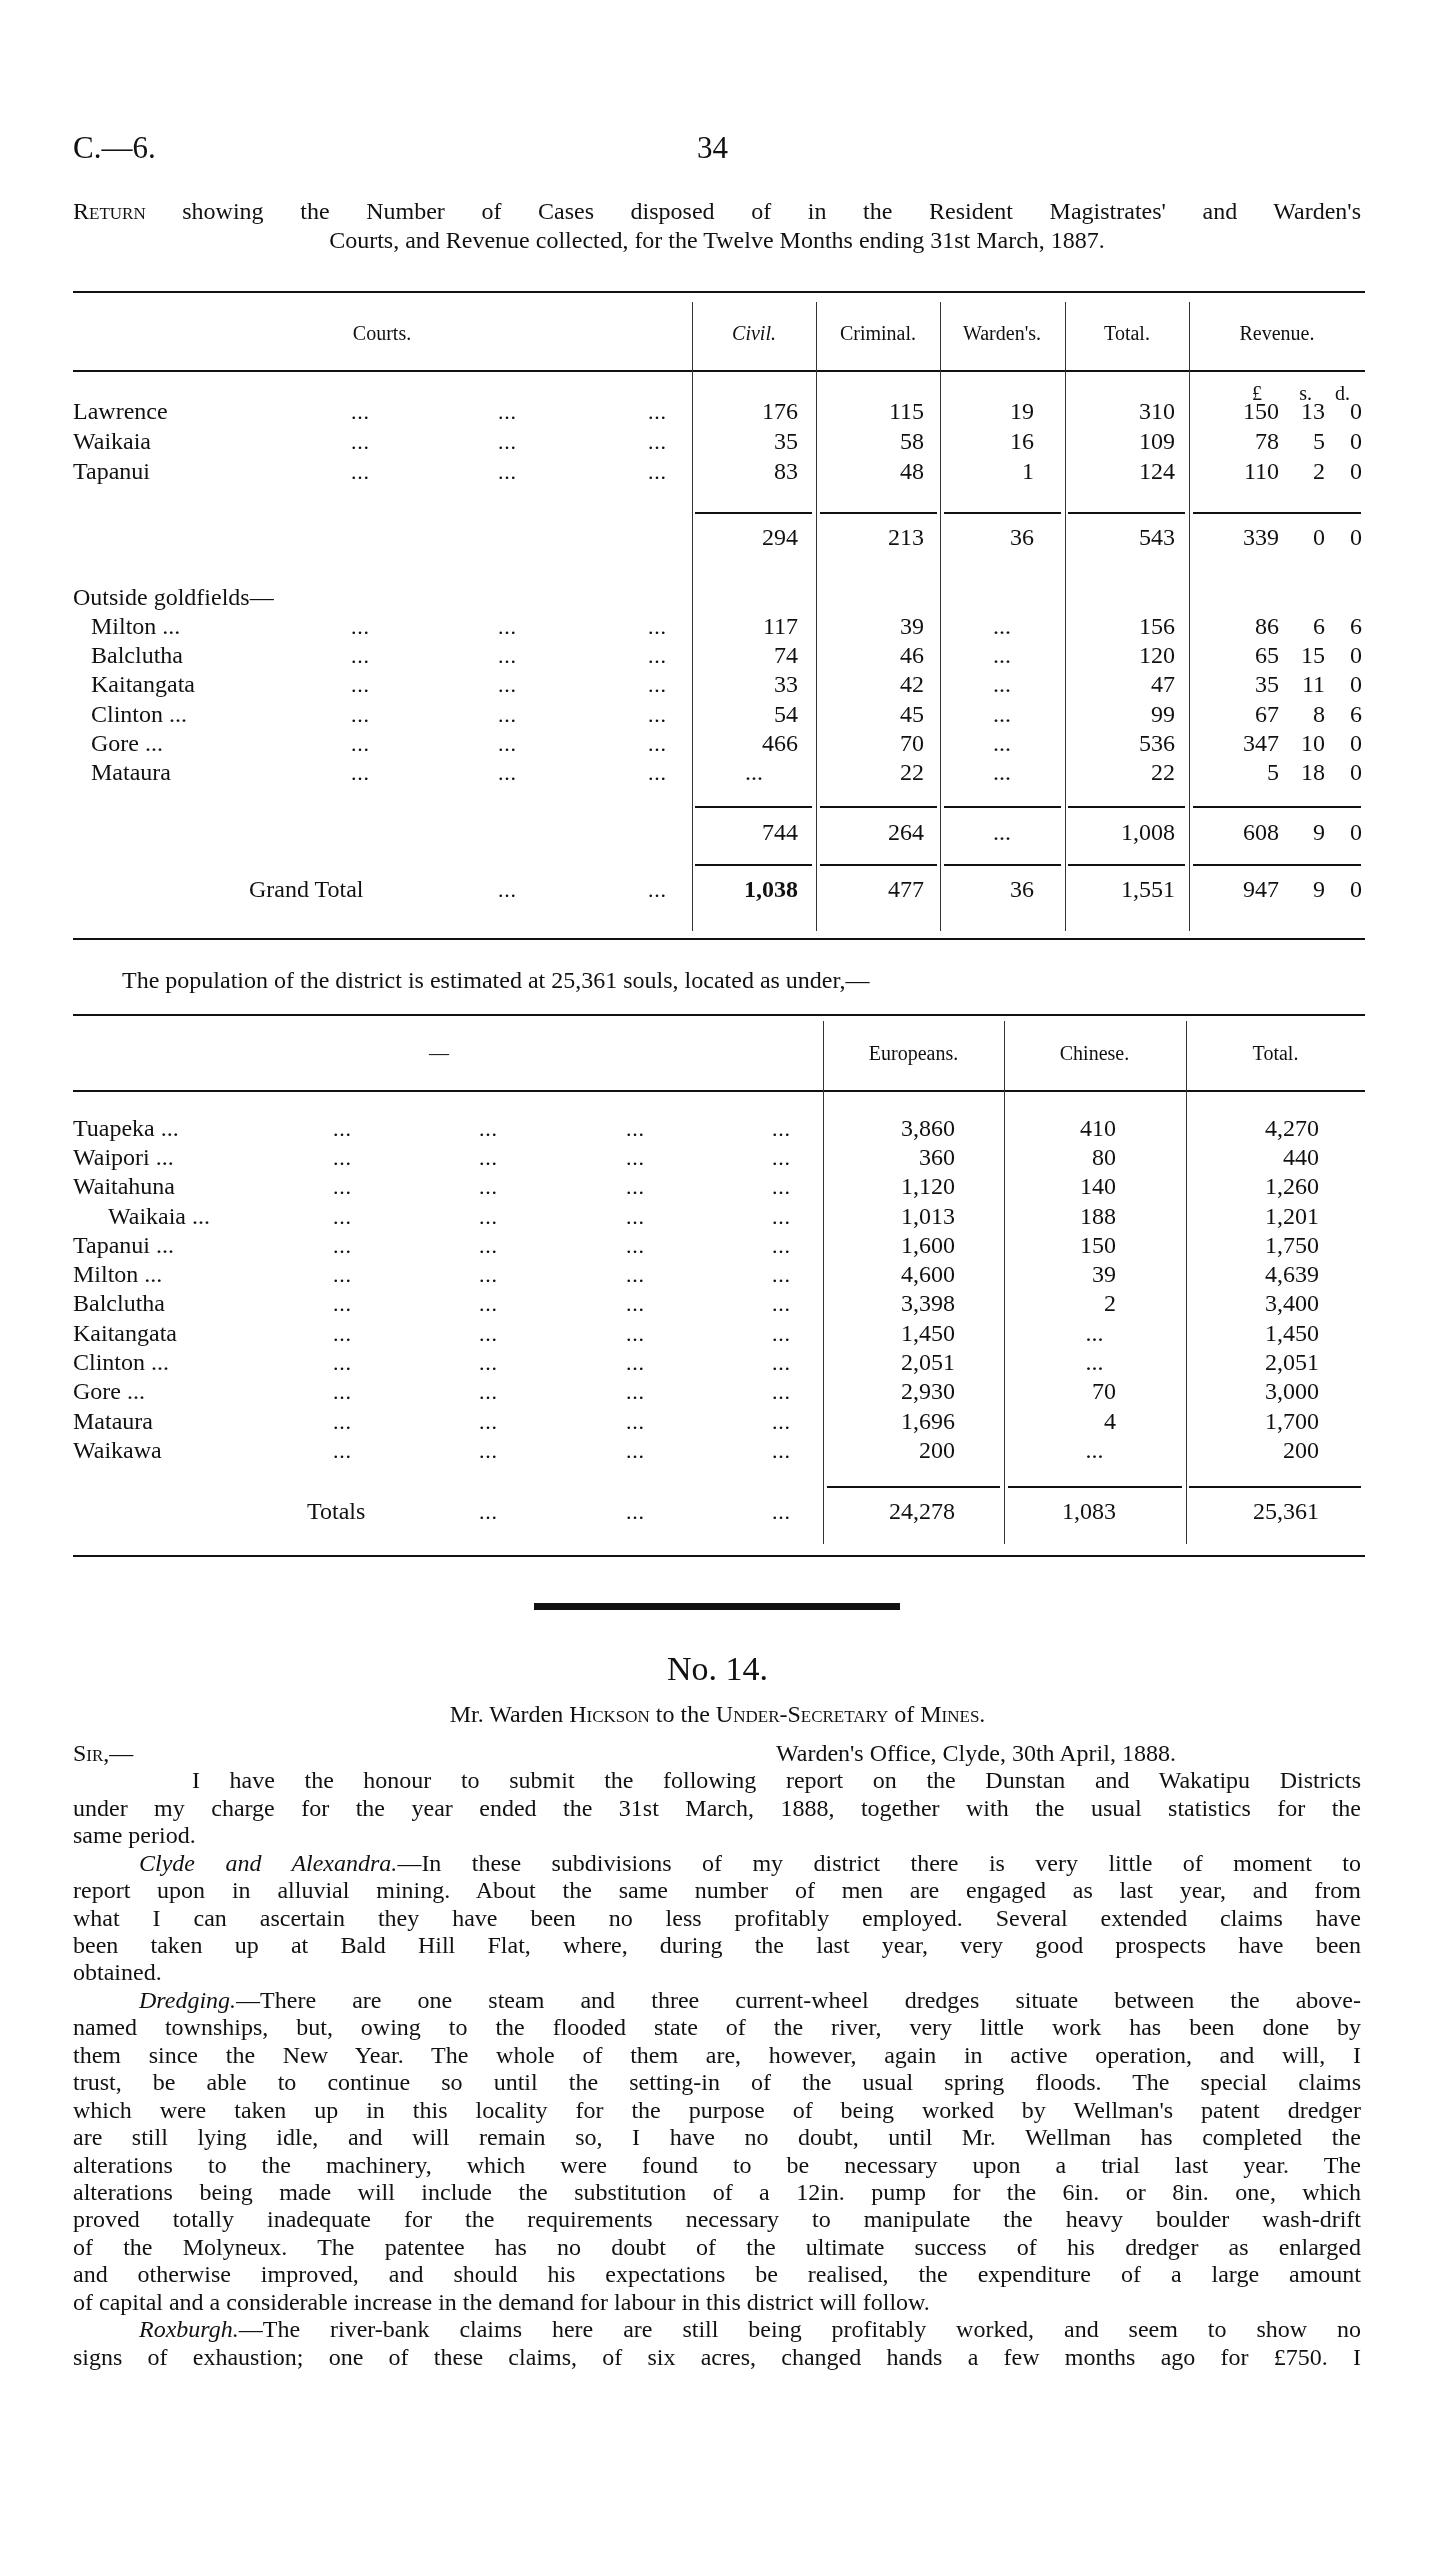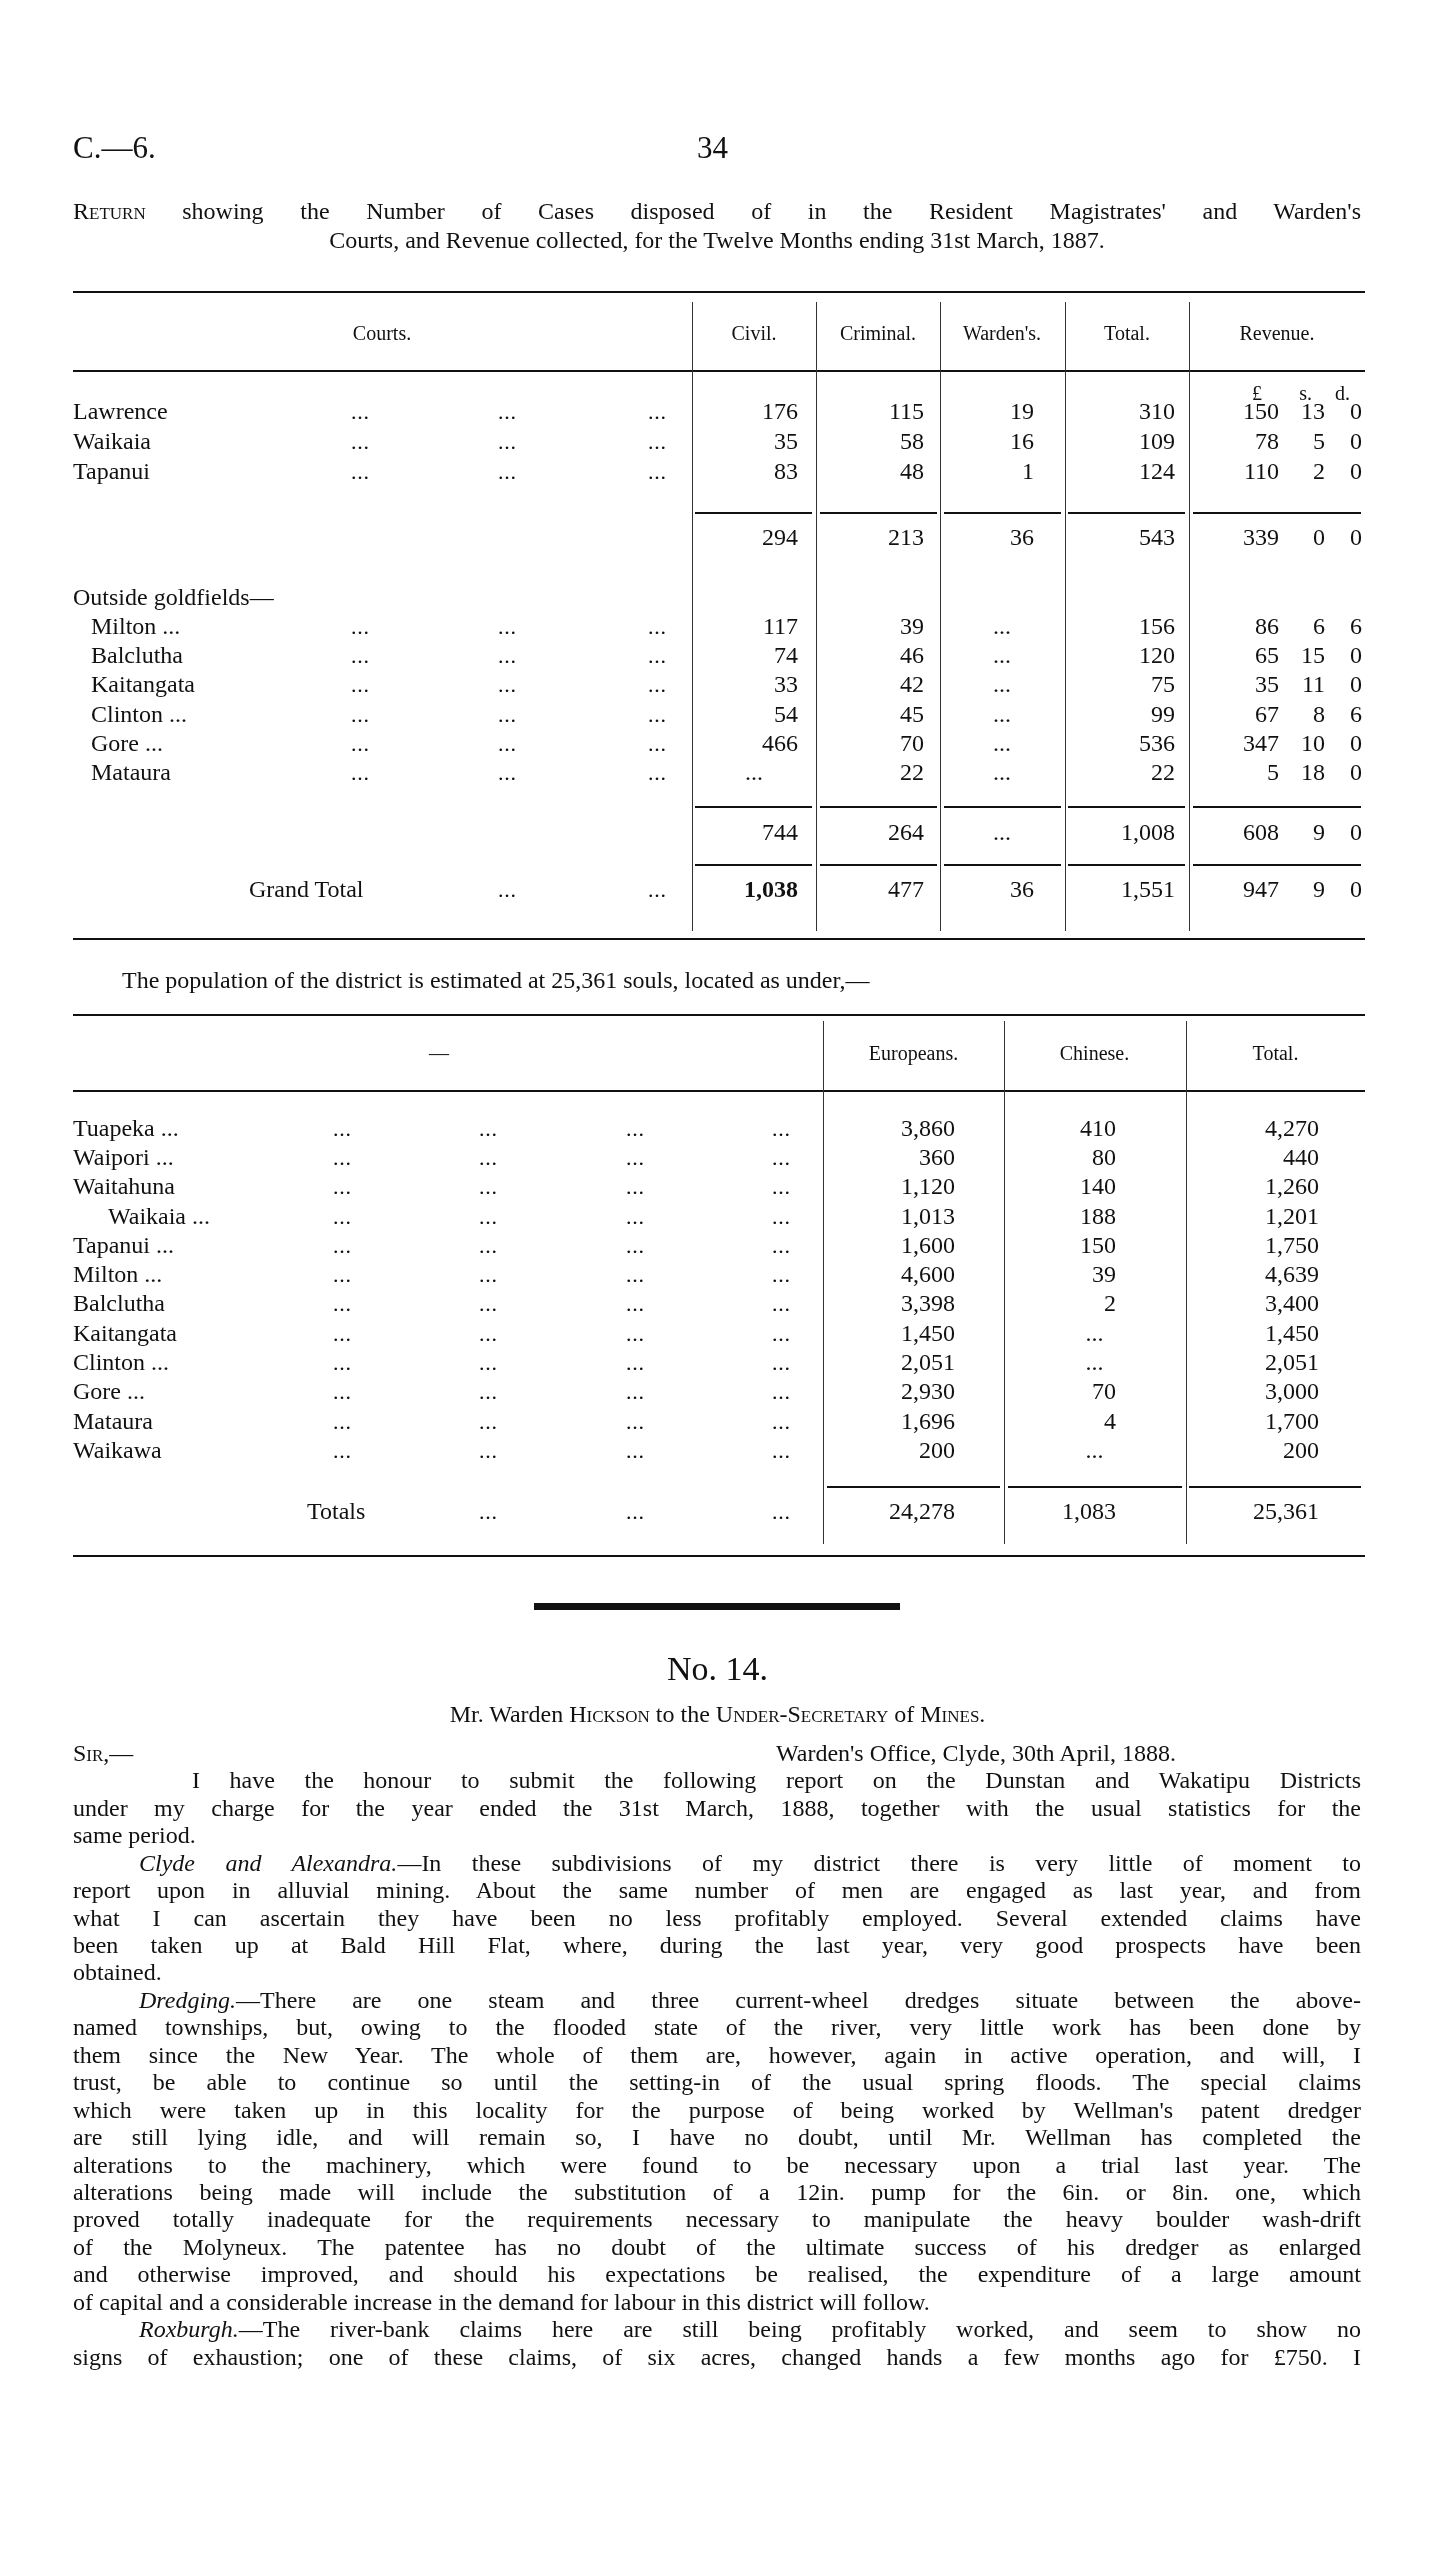--- a/index.html
+++ b/index.html
@@ -52,21 +52,21 @@
     <div class="rule" style="left: 820px; top: 864px; width: 117px; height: 1.8px;"></div>
     <div class="rule" style="left: 944px; top: 864px; width: 117px; height: 1.8px;"></div>
     <div class="rule" style="left: 1068px; top: 864px; width: 117px; height: 1.8px;"></div>
     <div class="rule" style="left: 1193px; top: 864px; width: 168px; height: 1.8px;"></div>
     <div class="vline" style="left: 692px; top: 302px; height: 629px;"></div>
     <div class="vline" style="left: 816px; top: 302px; height: 629px;"></div>
     <div class="vline" style="left: 940px; top: 302px; height: 629px;"></div>
     <div class="vline" style="left: 1065px; top: 302px; height: 629px;"></div>
     <div class="vline" style="left: 1189px; top: 302px; height: 629px;"></div>
     <div class="hcell" style="left: 73px; width: 618px; top: 319px;">Courts.</div>
-    <div class="hcell" style="left: 692px; width: 124px; top: 319px;">Civil.</div>
+    <div class="hcell" style="left: 692px; width: 124px; top: 319px; font-style: italic;">Civil.</div>
     <div class="hcell" style="left: 816px; width: 124px; top: 319px;">Criminal.</div>
     <div class="hcell" style="left: 940px; width: 124px; top: 319px;">Warden's.</div>
     <div class="hcell" style="left: 1065px; width: 124px; top: 319px;">Total.</div>
     <div class="hcell" style="left: 1189px; width: 176px; top: 319px;">Revenue.</div>
     <div class="cell r" style="left: 1218px; width: 44px; top: 379px; font-size: 20px;">£</div>
     <div class="cell r" style="left: 1268px; width: 44px; top: 379px; font-size: 20px;">s.</div>
     <div class="cell r" style="left: 1306px; width: 44px; top: 379px; font-size: 20px;">d.</div>
     <div class="cell" style="left: 73px; top: 397px;">Lawrence</div>
     <div class="dots" style="left: 351px; top: 397px;">...</div>
     <div class="dots" style="left: 498px; top: 397px;">...</div>
@@ -130,21 +130,21 @@
     <div class="cell r" style="left: 1206px; width: 73px; top: 641px;">65</div>
     <div class="cell r" style="left: 1281px; width: 44px; top: 641px;">15</div>
     <div class="cell r" style="left: 1333px; width: 29px; top: 641px;">0</div>
     <div class="cell" style="left: 91px; top: 670px;">Kaitangata</div>
     <div class="dots" style="left: 351px; top: 670px;">...</div>
     <div class="dots" style="left: 498px; top: 670px;">...</div>
     <div class="dots" style="left: 648px; top: 670px;">...</div>
     <div class="cell r" style="left: 688px; width: 110px; top: 670px;">33</div>
     <div class="cell r" style="left: 814px; width: 110px; top: 670px;">42</div>
     <div class="cell c" style="left: 940px; width: 124px; top: 670px;">...</div>
-    <div class="cell r" style="left: 1065px; width: 110px; top: 670px;">75</div>
+    <div class="cell r" style="left: 1065px; width: 110px; top: 670px;">47</div>
     <div class="cell r" style="left: 1206px; width: 73px; top: 670px;">35</div>
     <div class="cell r" style="left: 1281px; width: 44px; top: 670px;">11</div>
     <div class="cell r" style="left: 1333px; width: 29px; top: 670px;">0</div>
     <div class="cell" style="left: 91px; top: 700px;">Clinton ...</div>
     <div class="dots" style="left: 351px; top: 700px;">...</div>
     <div class="dots" style="left: 498px; top: 700px;">...</div>
     <div class="dots" style="left: 648px; top: 700px;">...</div>
     <div class="cell r" style="left: 688px; width: 110px; top: 700px;">54</div>
     <div class="cell r" style="left: 814px; width: 110px; top: 700px;">45</div>
     <div class="cell c" style="left: 940px; width: 124px; top: 700px;">...</div>

